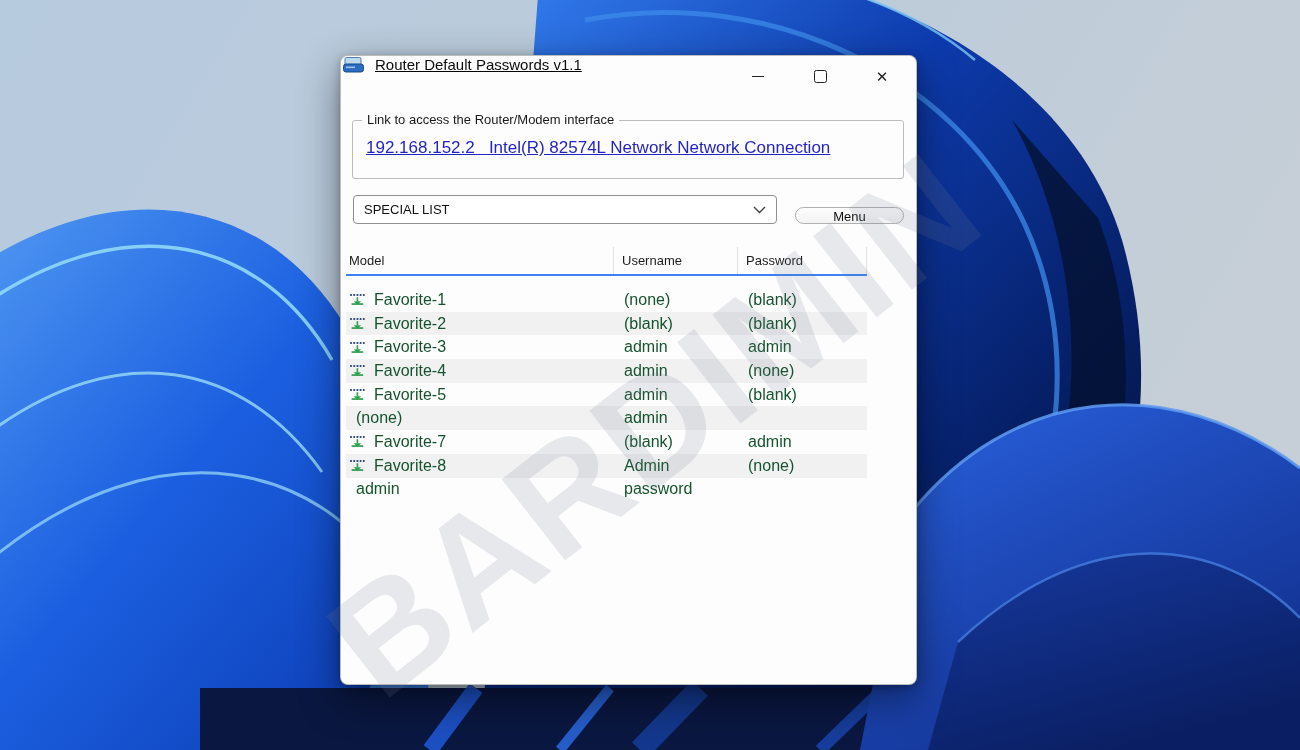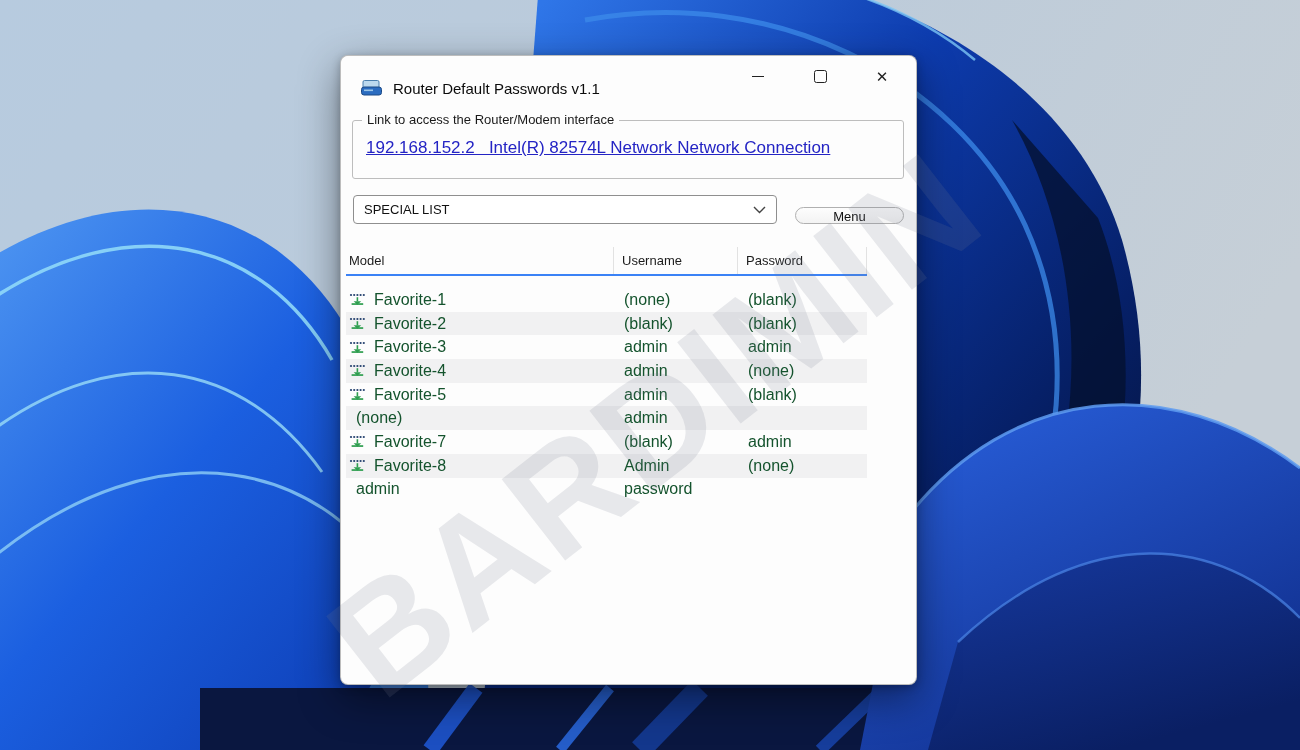--- a/index.html
+++ b/index.html
@@ -7,22 +7,22 @@
   .stage{position:relative;width:1300px;height:750px;}
 
   
   .wallpaper{position:absolute;inset:0;z-index:0;}
 
   
   .app-window{position:absolute;left:340px;top:55px;width:577px;height:630px;
     background:#fdfdfd;border-radius:8px;z-index:10;
     box-shadow:0 14px 42px rgba(0,0,0,.45),0 2px 8px rgba(0,0,0,.25);
     border:1px solid rgba(0,0,0,.25);box-sizing:border-box;}
-  .titlebar{position:relative;height:41px;display:flex;align-items:flex-end;
-    padding-left:19px;border-radius:8px 8px 0 0;background:#fdfdfd;}
+  .titlebar{position:relative;height:41px;display:flex;align-items:flex-start;
+    padding-left:1px;border-radius:8px 8px 0 0;background:#fdfdfd;text-decoration:underline;}
   .app-icon{width:24px;height:18px;margin-right:9px;flex:0 0 auto;}
   .title-text{font-size:15px;color:#0b0b0b;}
   .caption-buttons{position:absolute;right:12px;top:0;height:41px;display:flex;
     align-items:center;gap:18px;}
   .caption-btn{width:44px;height:40px;display:flex;align-items:center;
     justify-content:center;background:transparent;border:none;cursor:default;}
   .min-glyph{display:block;width:12px;border-top:1.6px solid #222;}
   .max-glyph{display:block;width:11px;height:11px;border:1.6px solid #222;border-radius:2.5px;}
   .close-glyph{font-size:15px;color:#222;line-height:1;}
 

